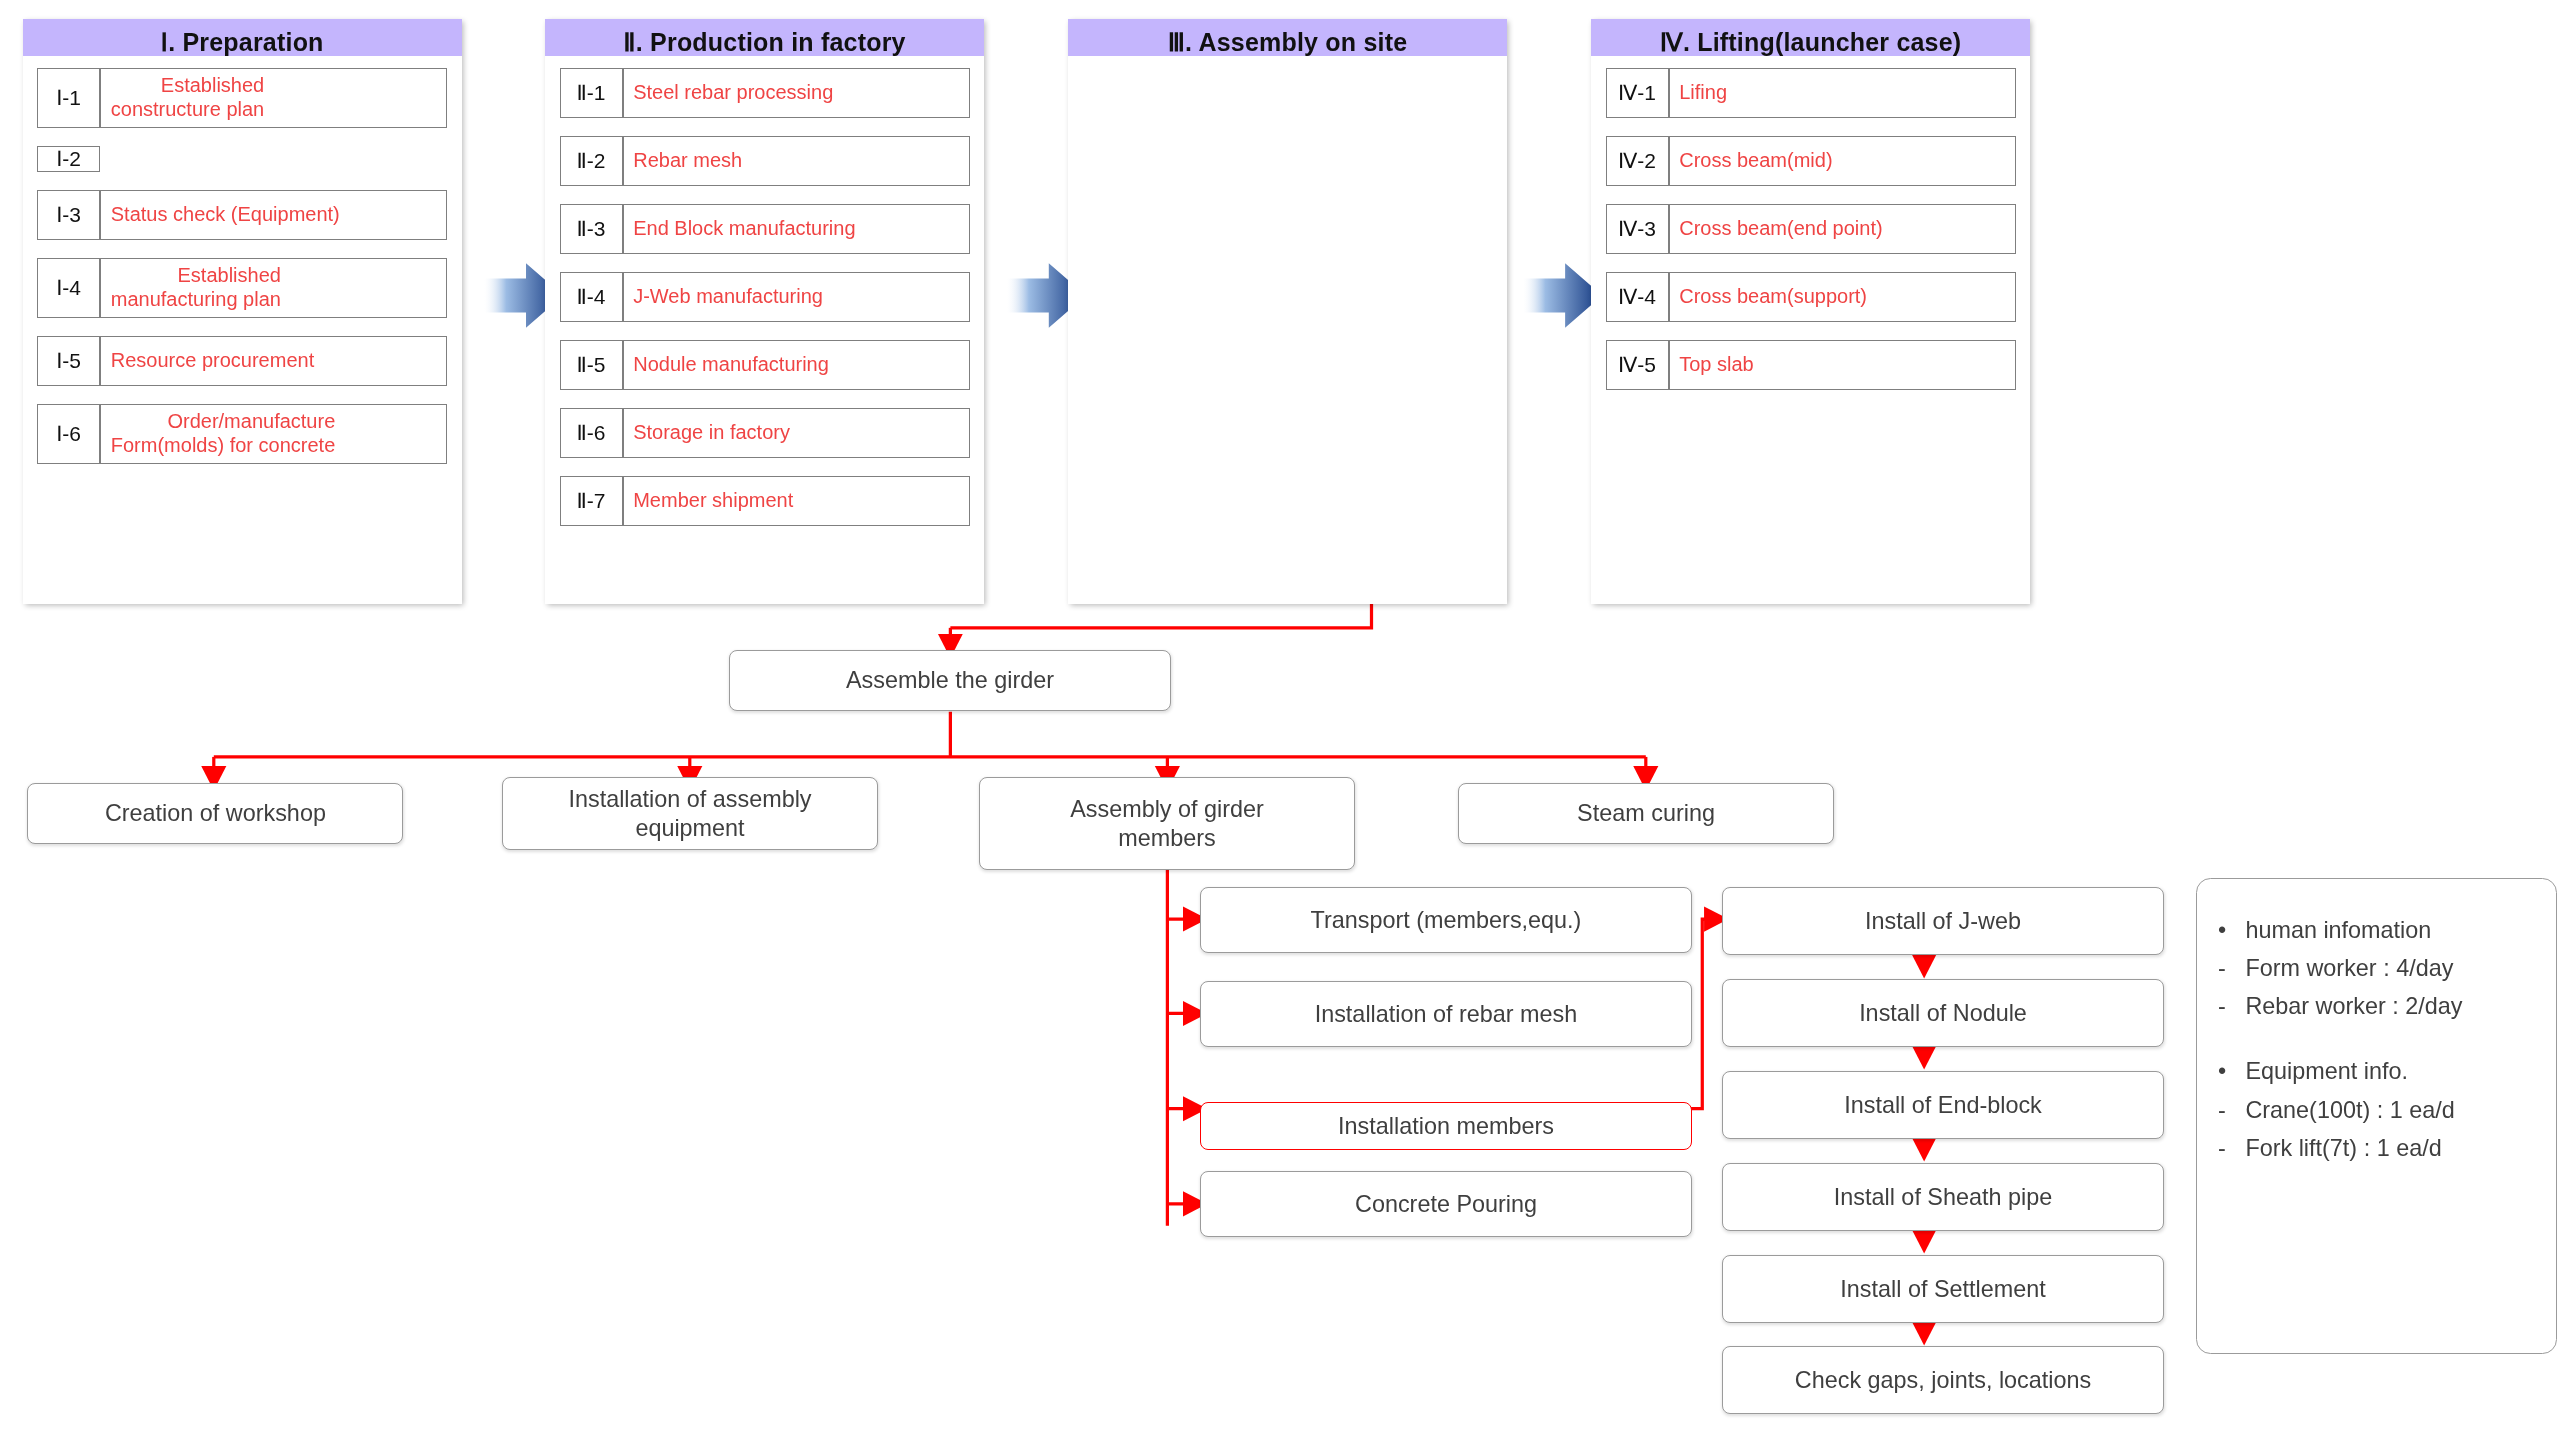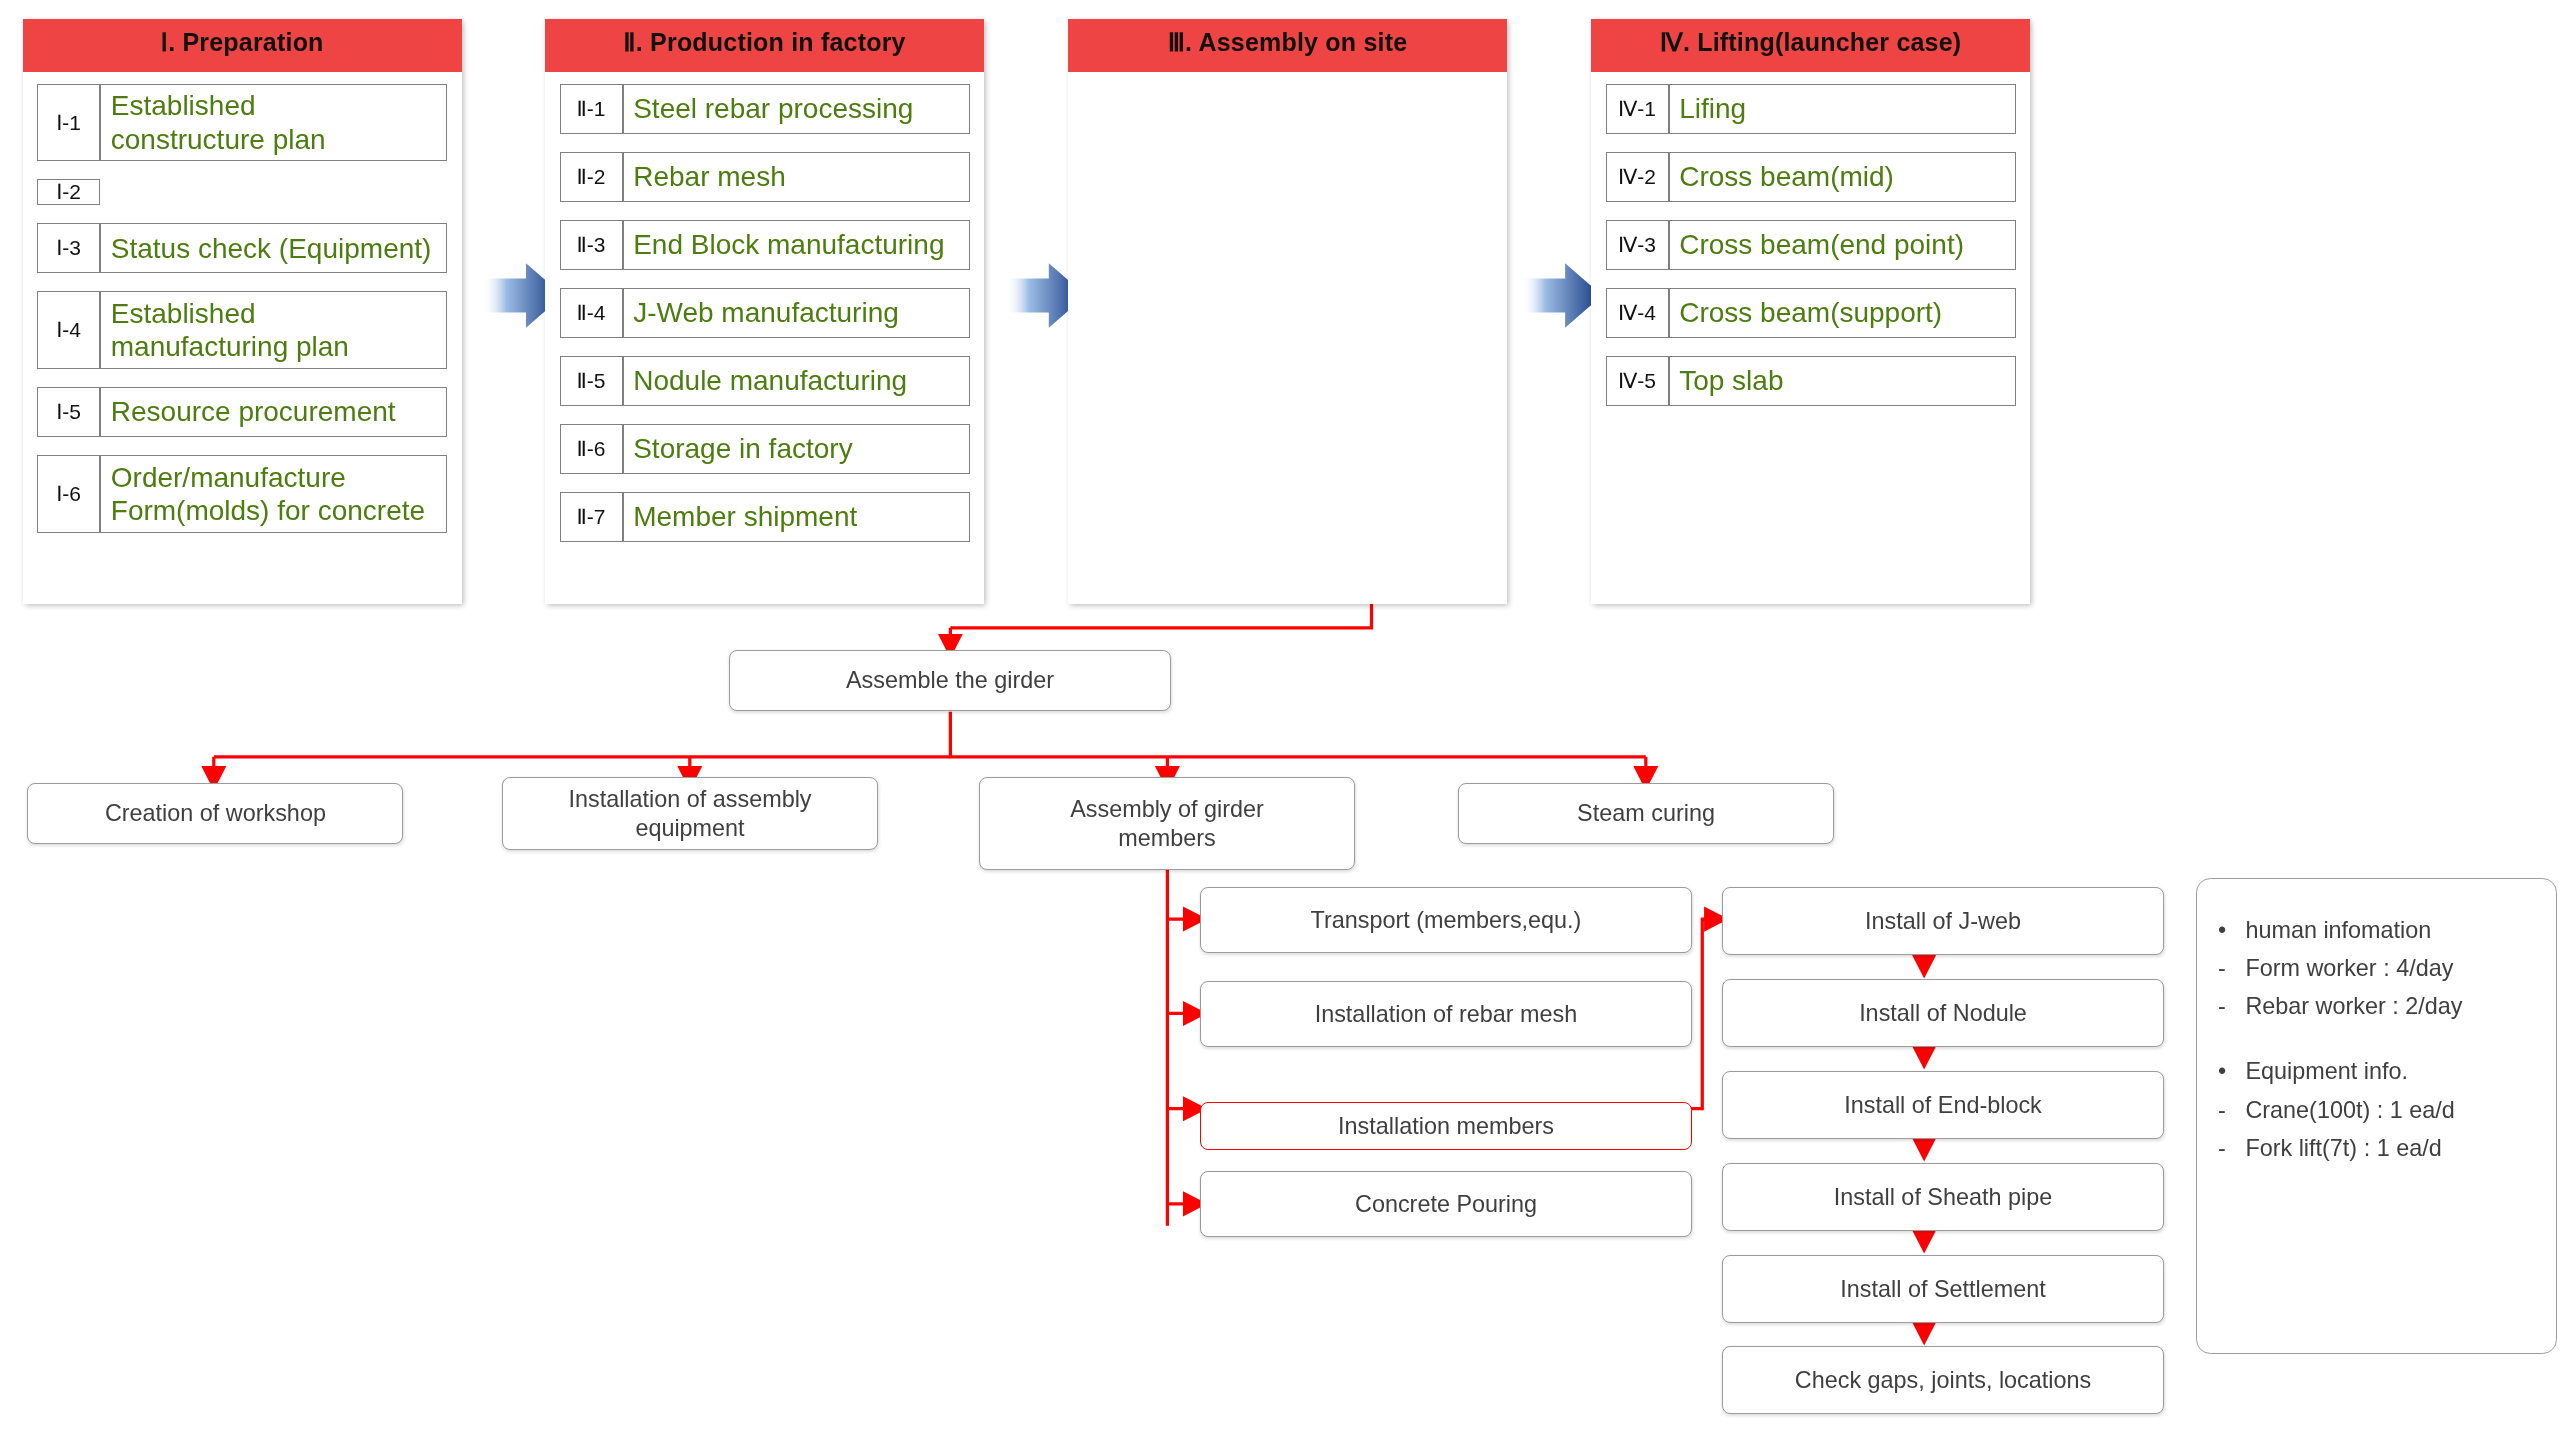--- a/index.html
+++ b/index.html
@@ -15,27 +15,27 @@
     overflow:hidden;
     background:#ffffff;
   }
   
   .panel{
     position:absolute;
     background:#ffffff;
     box-shadow:1.6px 2.4px 5.6px rgba(0,0,0,.28);
   }
   .panel-head{
-    background:#ef4444;
+    background:#c4b5fd;
     color:#111111;
     font-weight:bold;
     font-size:25px;
     text-align:center;
     line-height:47px;
-    height:53px;
+    height:37px;
     letter-spacing:0.2px;
   }
   .panel-body{padding:11.3px 14.5px 8px 14.5px;}
   .prow{
     display:flex;
     align-items:stretch;
     margin-bottom:18px;
   }
   .pcode{
     border:1.3px solid #7f7f7f;
@@ -47,26 +47,27 @@
     font-size:21px;
     color:#111;
     box-sizing:border-box;
   }
   .plabel{
     border:1.3px solid #7f7f7f;
     flex:1;
     display:flex;
     align-items:center;
     padding:4.8px 9.7px;
-    font-size:28px;
-    color:#4d7c0f;
+    font-size:20px;
+    color:#ef4444;
     box-sizing:border-box;
     min-height:50px;
     line-height:1.18;
     white-space:pre-line;
+    text-align:right;
   }
   .prow.tall .plabel{min-height:60px;}
   .prow.highlight{
     outline:3.2px dashed #ff0000;
     outline-offset:3.2px;
   }
   
   .rbox{
     position:absolute;
     border:1.3px solid #9b9b9b;

